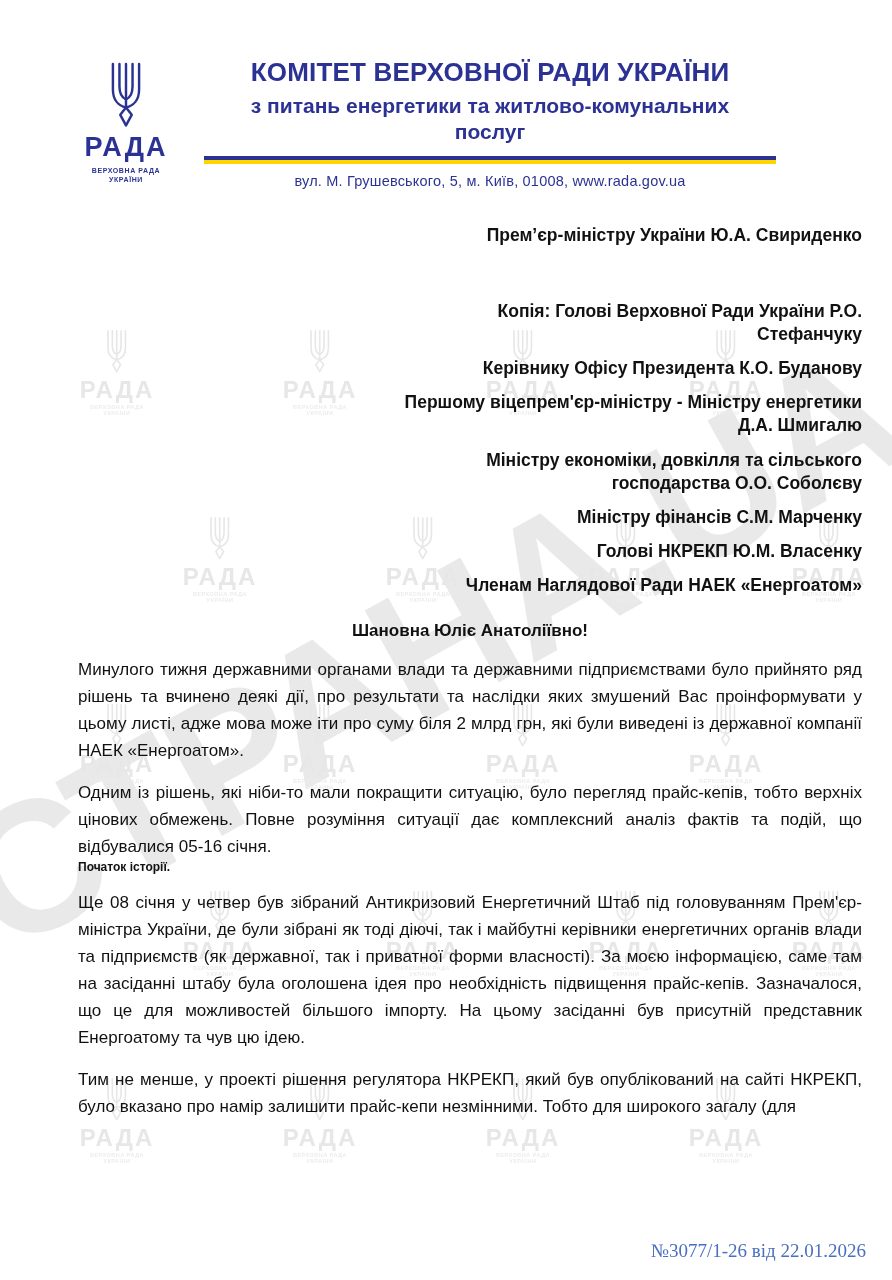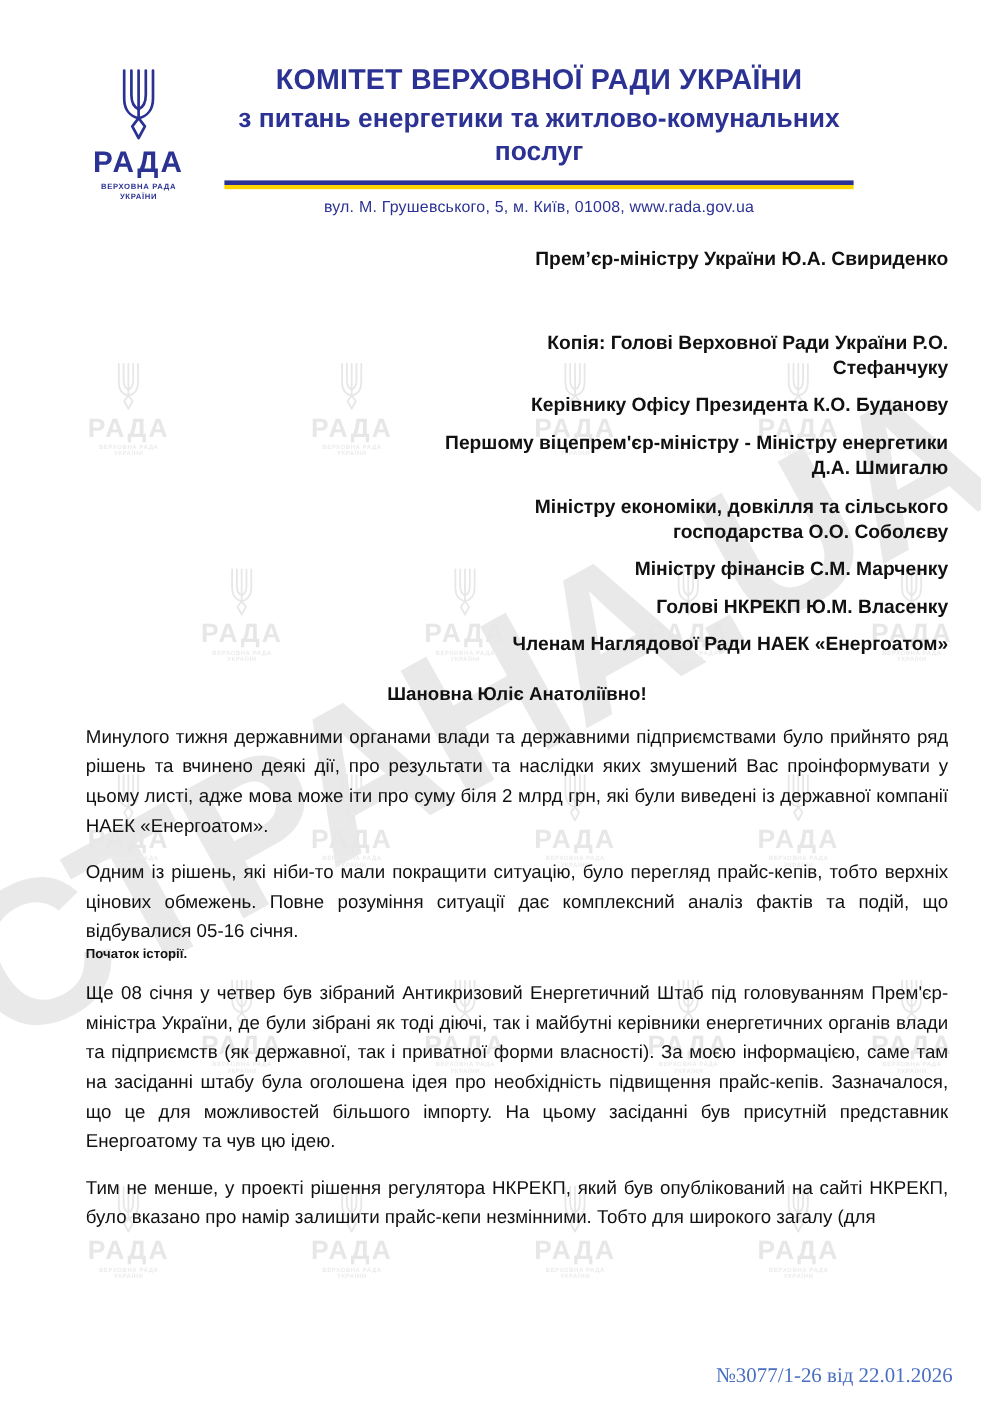--- a/index.html
+++ b/index.html
@@ -29,21 +29,21 @@
   
   .content{position:relative;z-index:1;padding:58px 30px 0 78px;}
   
   .header{position:relative;height:142px;}
   .logo{position:absolute;left:2px;top:2px;width:92px;text-align:center;color:#2b3293;}
   .logo svg{display:block;margin:0 auto;}
   .logo-word{font-size:27px;font-weight:700;letter-spacing:2px;line-height:1;margin-top:2px;}
   .logo-caption{font-size:7px;font-weight:700;letter-spacing:.6px;line-height:1.35;margin-top:5px;white-space:pre-line;}
   .header-center{position:absolute;left:112px;top:0;width:600px;text-align:center;color:#2b3293;}
   .doc-title{font-size:26px;font-weight:700;letter-spacing:.2px;line-height:1.15;}
-  .doc-subtitle{font-size:24px;font-weight:700;line-height:1.25;margin-top:5px;white-space:pre-line;}
+  .doc-subtitle{font-size:21px;font-weight:700;line-height:1.25;margin-top:5px;white-space:pre-line;}
   .flag-divider{width:572px;height:8px;margin:11px auto 9px auto;
     background:linear-gradient(#2b3293 0 54%,#ffd500 54% 100%);}
   .doc-address{font-size:14.5px;letter-spacing:.2px;}
   
   .recipients{margin-top:24px;width:505px;margin-left:auto;text-align:right;
     font-weight:700;font-size:17.5px;line-height:1.32;}
   .recipient{margin-bottom:11px;white-space:pre-line;}
   .recipient:first-child{margin-bottom:53px;}
   
   .salutation{margin-top:24px;text-align:center;font-weight:700;font-size:17px;}

